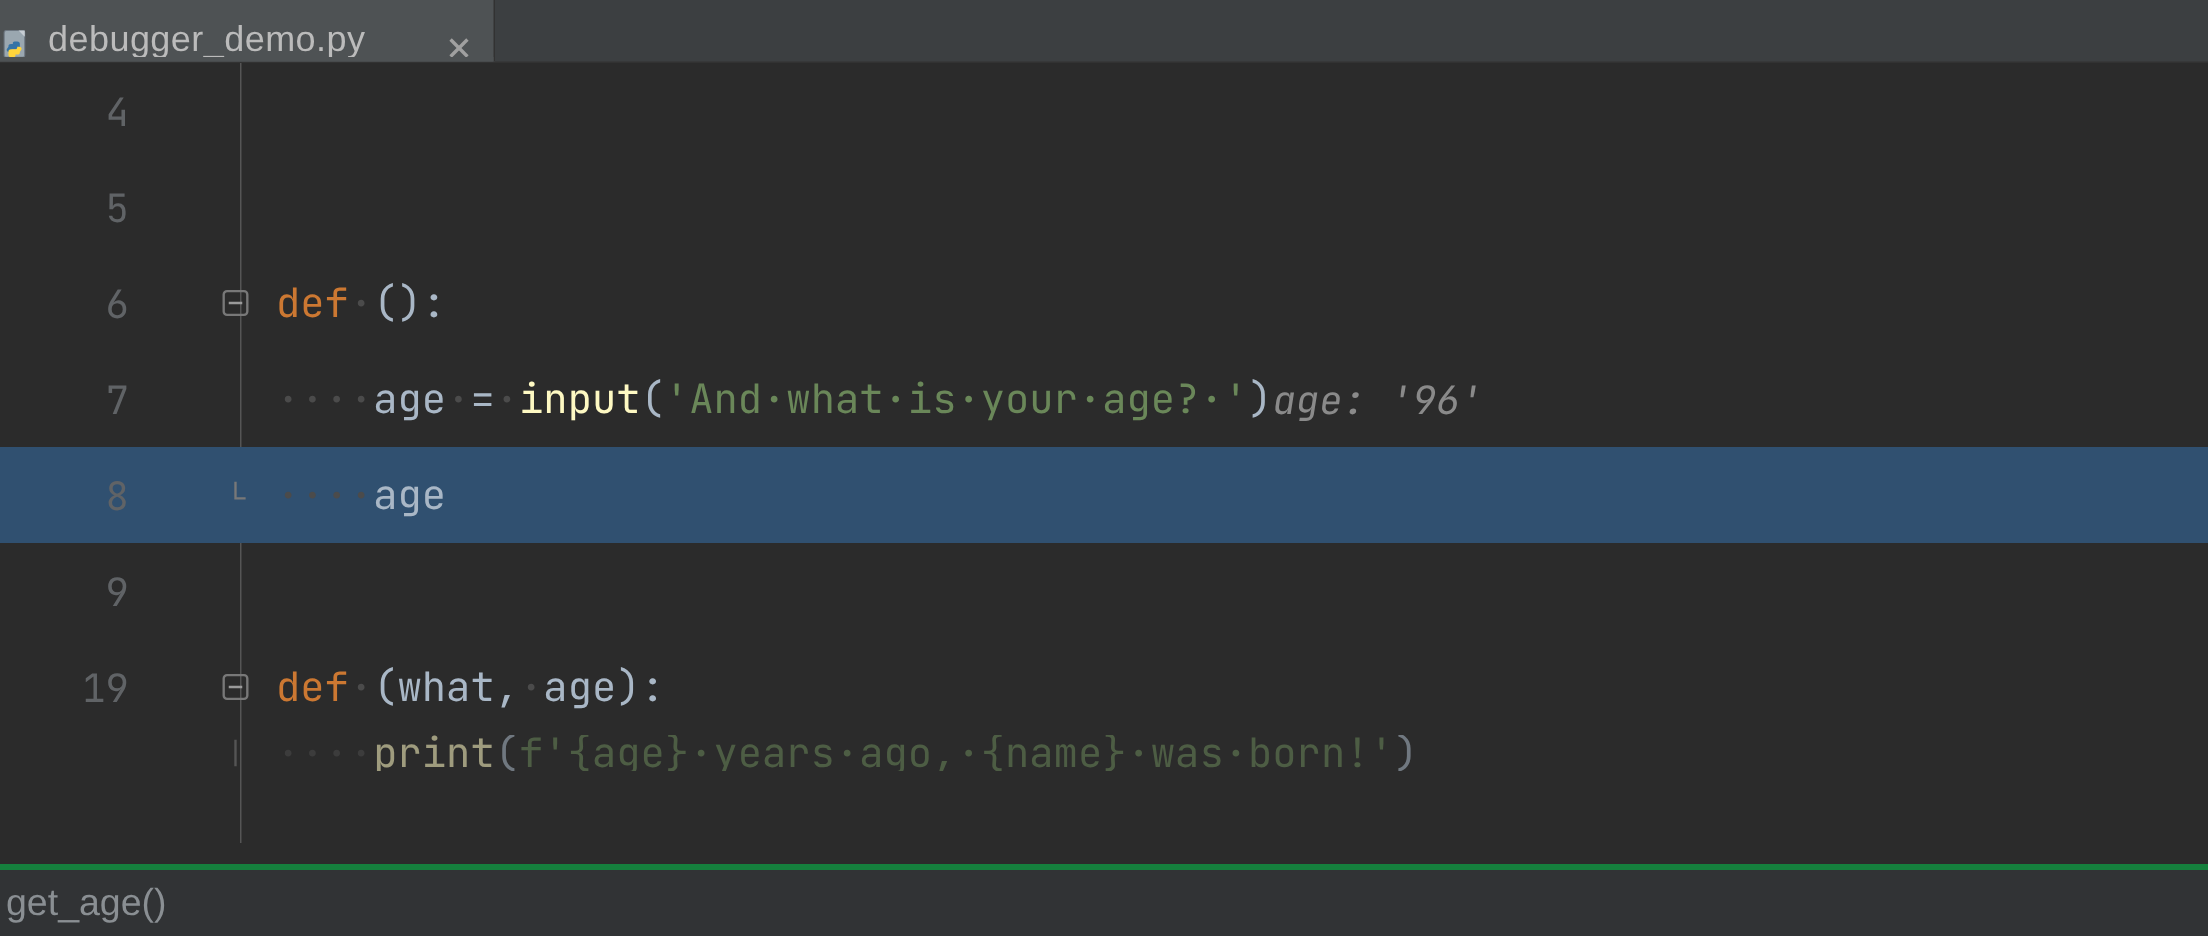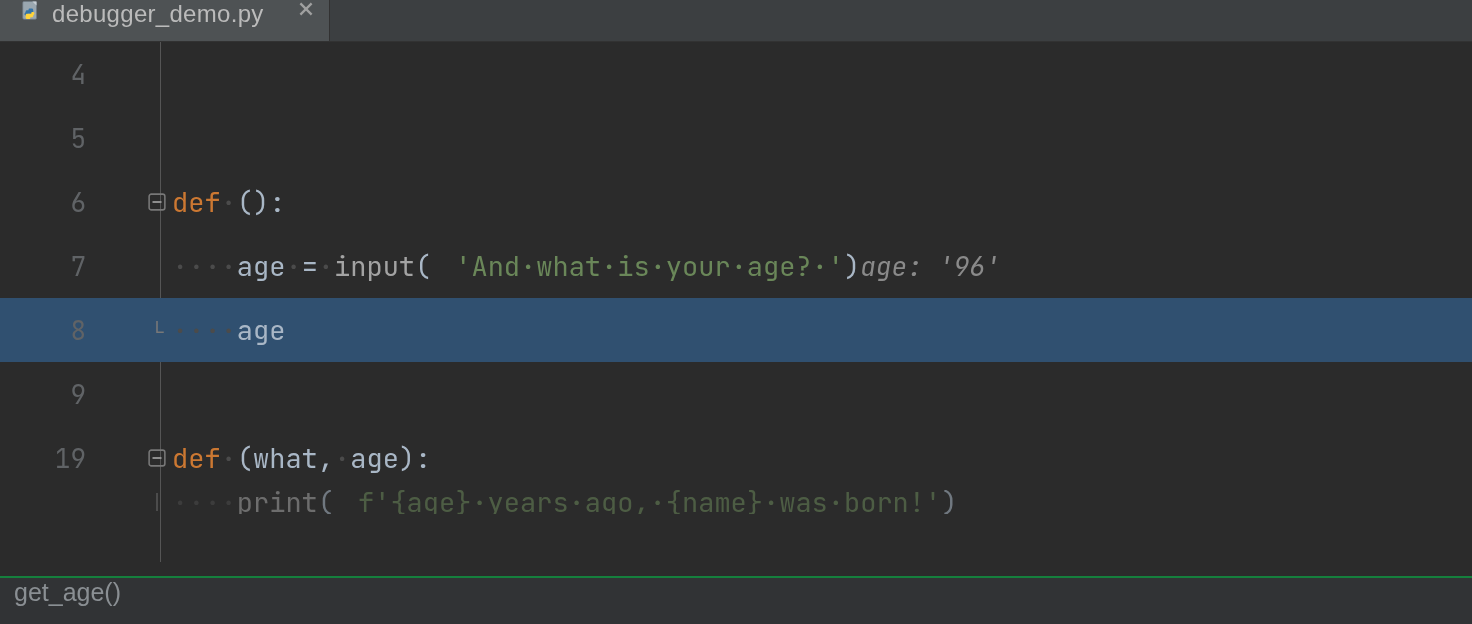--- a/index.html
+++ b/index.html
@@ -5,22 +5,22 @@
   * { margin: 0; padding: 0; box-sizing: border-box; }
   html, body {
     width: 1472px; height: 624px; overflow: hidden;
     background: #2b2b2b; font-family: "JetBrains Mono","Consolas","Menlo",monospace;
   }
   .tab-bar {
     height: 42px; background: #3c3f41; display: flex; align-items: stretch;
     border-bottom: 1px solid #323232;
   }
   .tab {
-    display: flex; align-items: flex-start; gap: 10px;
-    padding: 0 14px 0 20px; background: #4e5254; border-right: 1px solid #323232;
+    display: flex; align-items: flex-end; gap: 10px;
+    padding: 0 14px 0 0; background: #4e5254; border-right: 1px solid #323232;
     min-width: 330px; position: relative;
   }
   .tab::after {
     content: ""; position: absolute; left: 0; right: 0; bottom: 0; height: 3px;
     background: #4e5254;
   }
   .py-icon { width: 22px; height: 22px; flex: 0 0 22px; }
   .tab-label { color: #bbbbbb; font-size: 24px; font-family: -apple-system,"Segoe UI",sans-serif; letter-spacing: .3px; }
   .tab-close {
     margin-left: auto; width: 18px; height: 18px; display: flex;
@@ -44,37 +44,37 @@
     position: absolute; left: 0; width: 86px; text-align: right;
     color: #606366; font-size: 26px; font-family: "JetBrains Mono",monospace;
   }
   .fold {
     position: absolute; left: 146px; width: 22px; height: 22px;
     display: flex; align-items: center; justify-content: center;
     cursor: pointer;
   }
   .fold svg { width: 18px; height: 18px; }
   .code {
-    position: absolute; left: 172px; right: 0; color: #a9b7c6;
+    position: absolute; left: 184px; right: 0; color: #a9b7c6;
     display: flex; align-items: flex-end;
   }
   .ws-dot { color: #4b4b4b; }
   .kw { color: #cc7832; }
   .fn { color: #ffc66d; }
-  .builtin { color: #a3a3a3; }
-  .str { color: #6a8759; margin-left: 24px; }
+  .builtin { color: #fef9c3; }
+  .str { color: #6a8759; }
   .id { color: #a9b7c6; }
   .paren, .punct { color: #a9b7c6; }
   .inlay { color: #8a8a8a; font-style: italic; font-size: 26px; }
   .crumb-bar {
     position: absolute; left: 0; right: 0; bottom: 0; height: 48px;
-    background: #313335; display: flex; 
-    padding-left: 14px; color: #8a8f93; font-size: 25px;
+    background: #313335; display: flex; align-items: center;
+    padding-left: 4px; color: #8a8f93; font-size: 25px;
     font-family: -apple-system,"Segoe UI",sans-serif;
-    border-top: 2px solid #15803d;
+    border-top: 4px solid #15803d;
   }
   .lines { position: absolute; left:0; right:0; top:0; }
 </style>
 </head>
 <body>
 
 <div class="tab-bar">
   <div class="tab">
     <svg class="py-icon" viewBox="0 0 32 32">
       <rect x="4" y="2" width="20" height="26" rx="2" fill="#9aa7b0"></rect>

